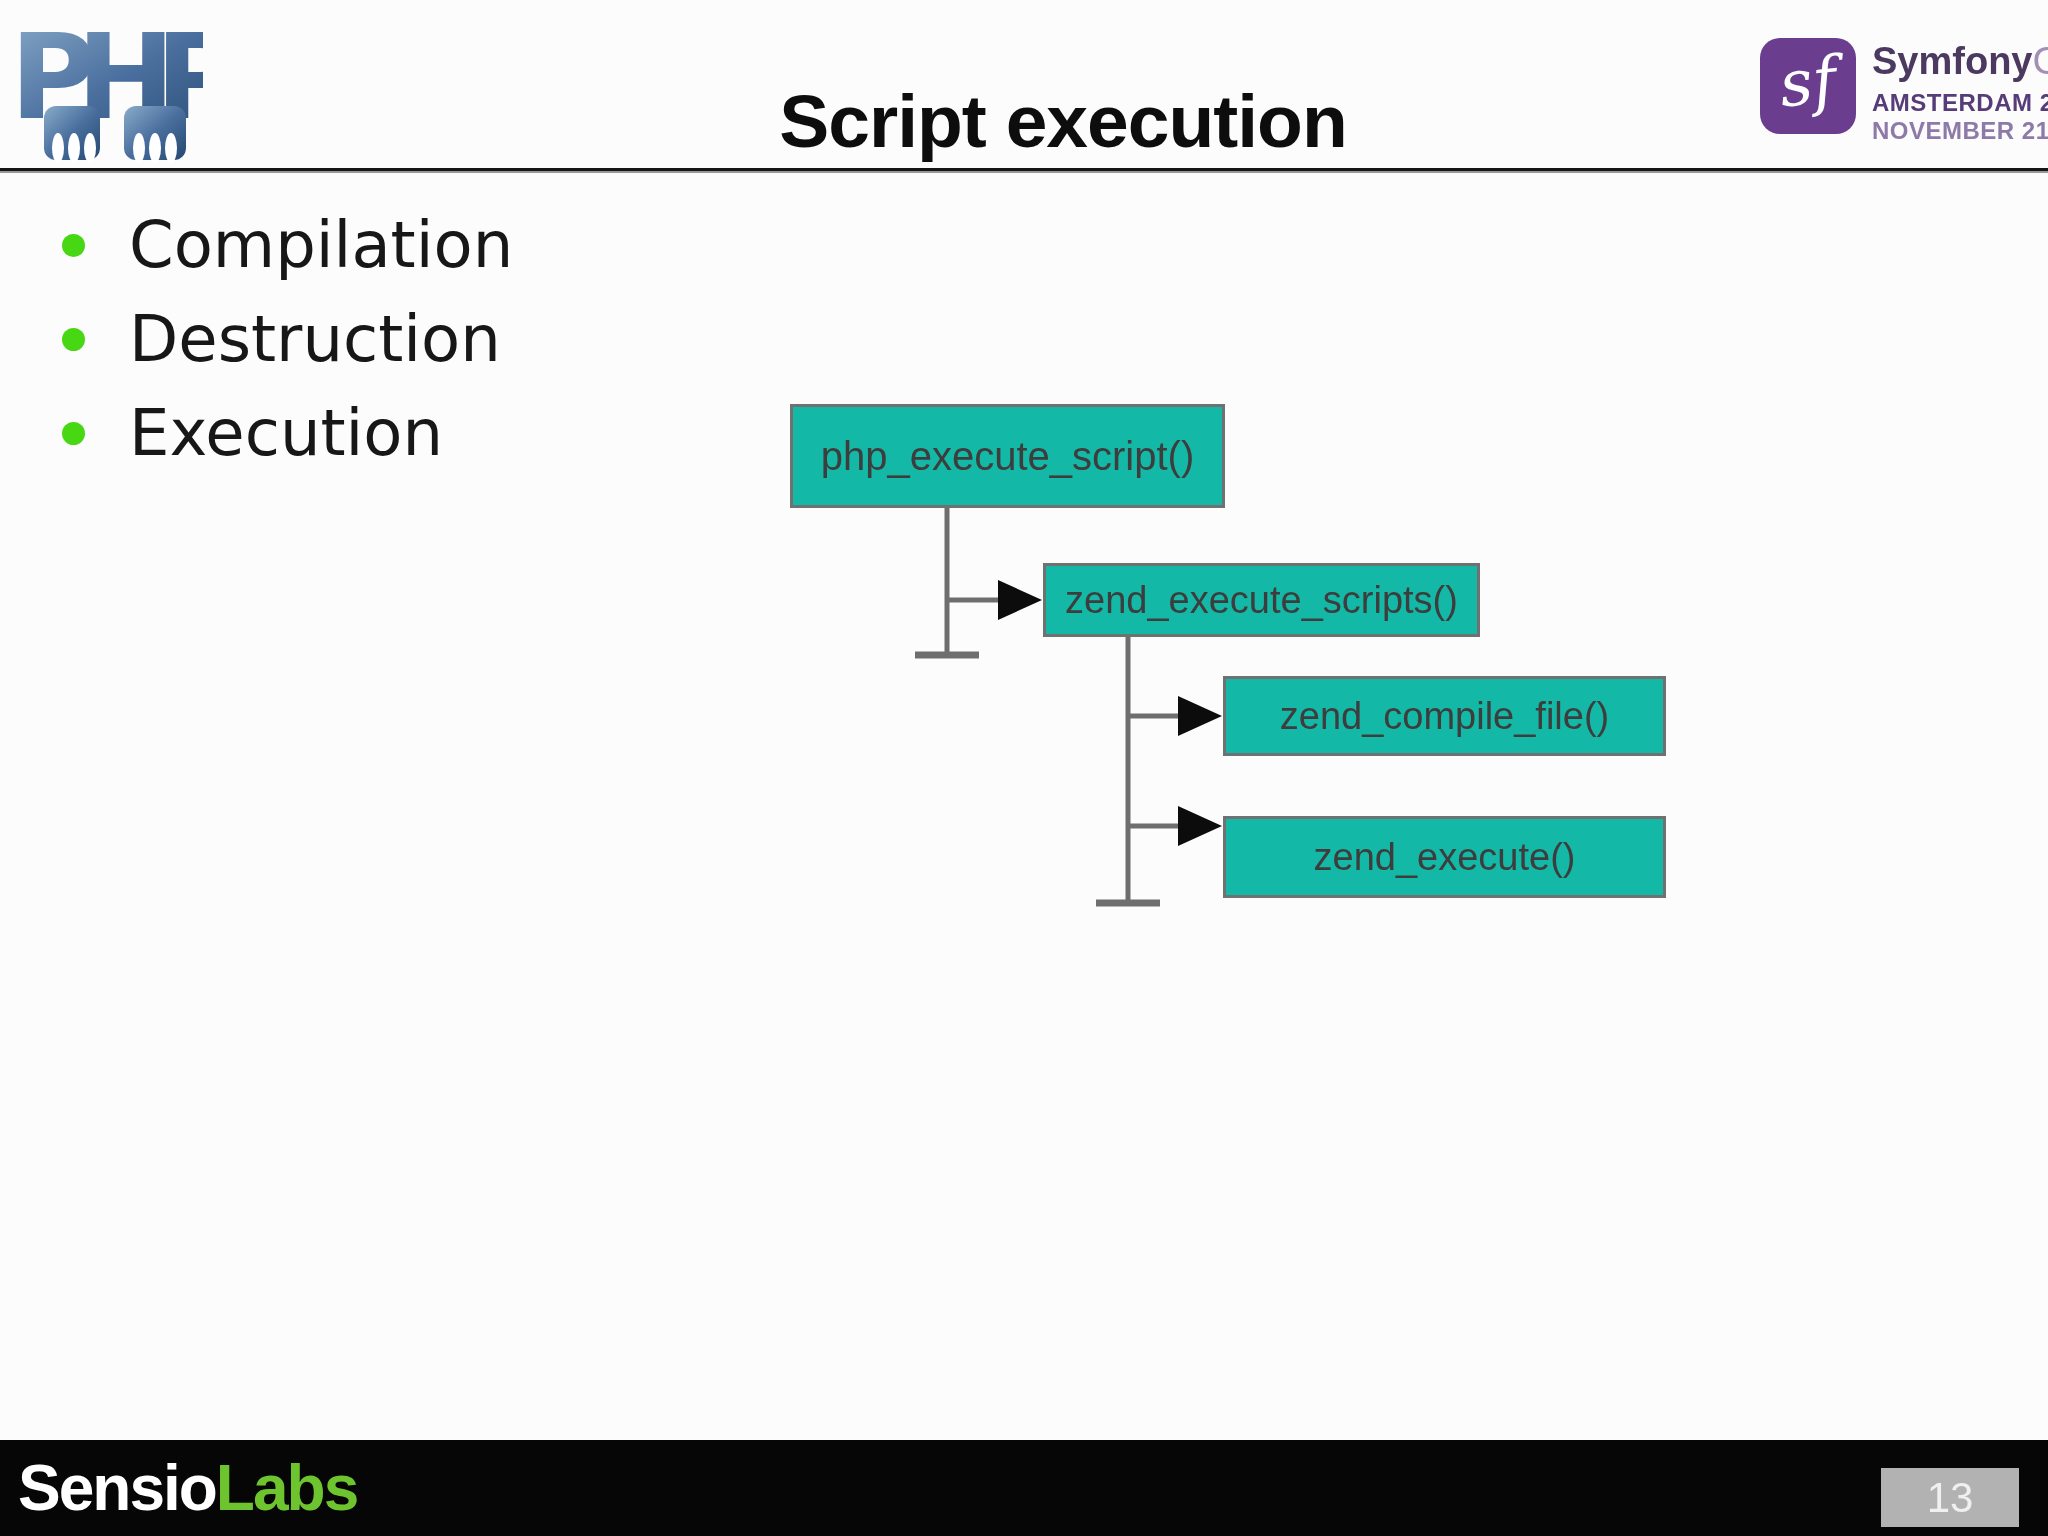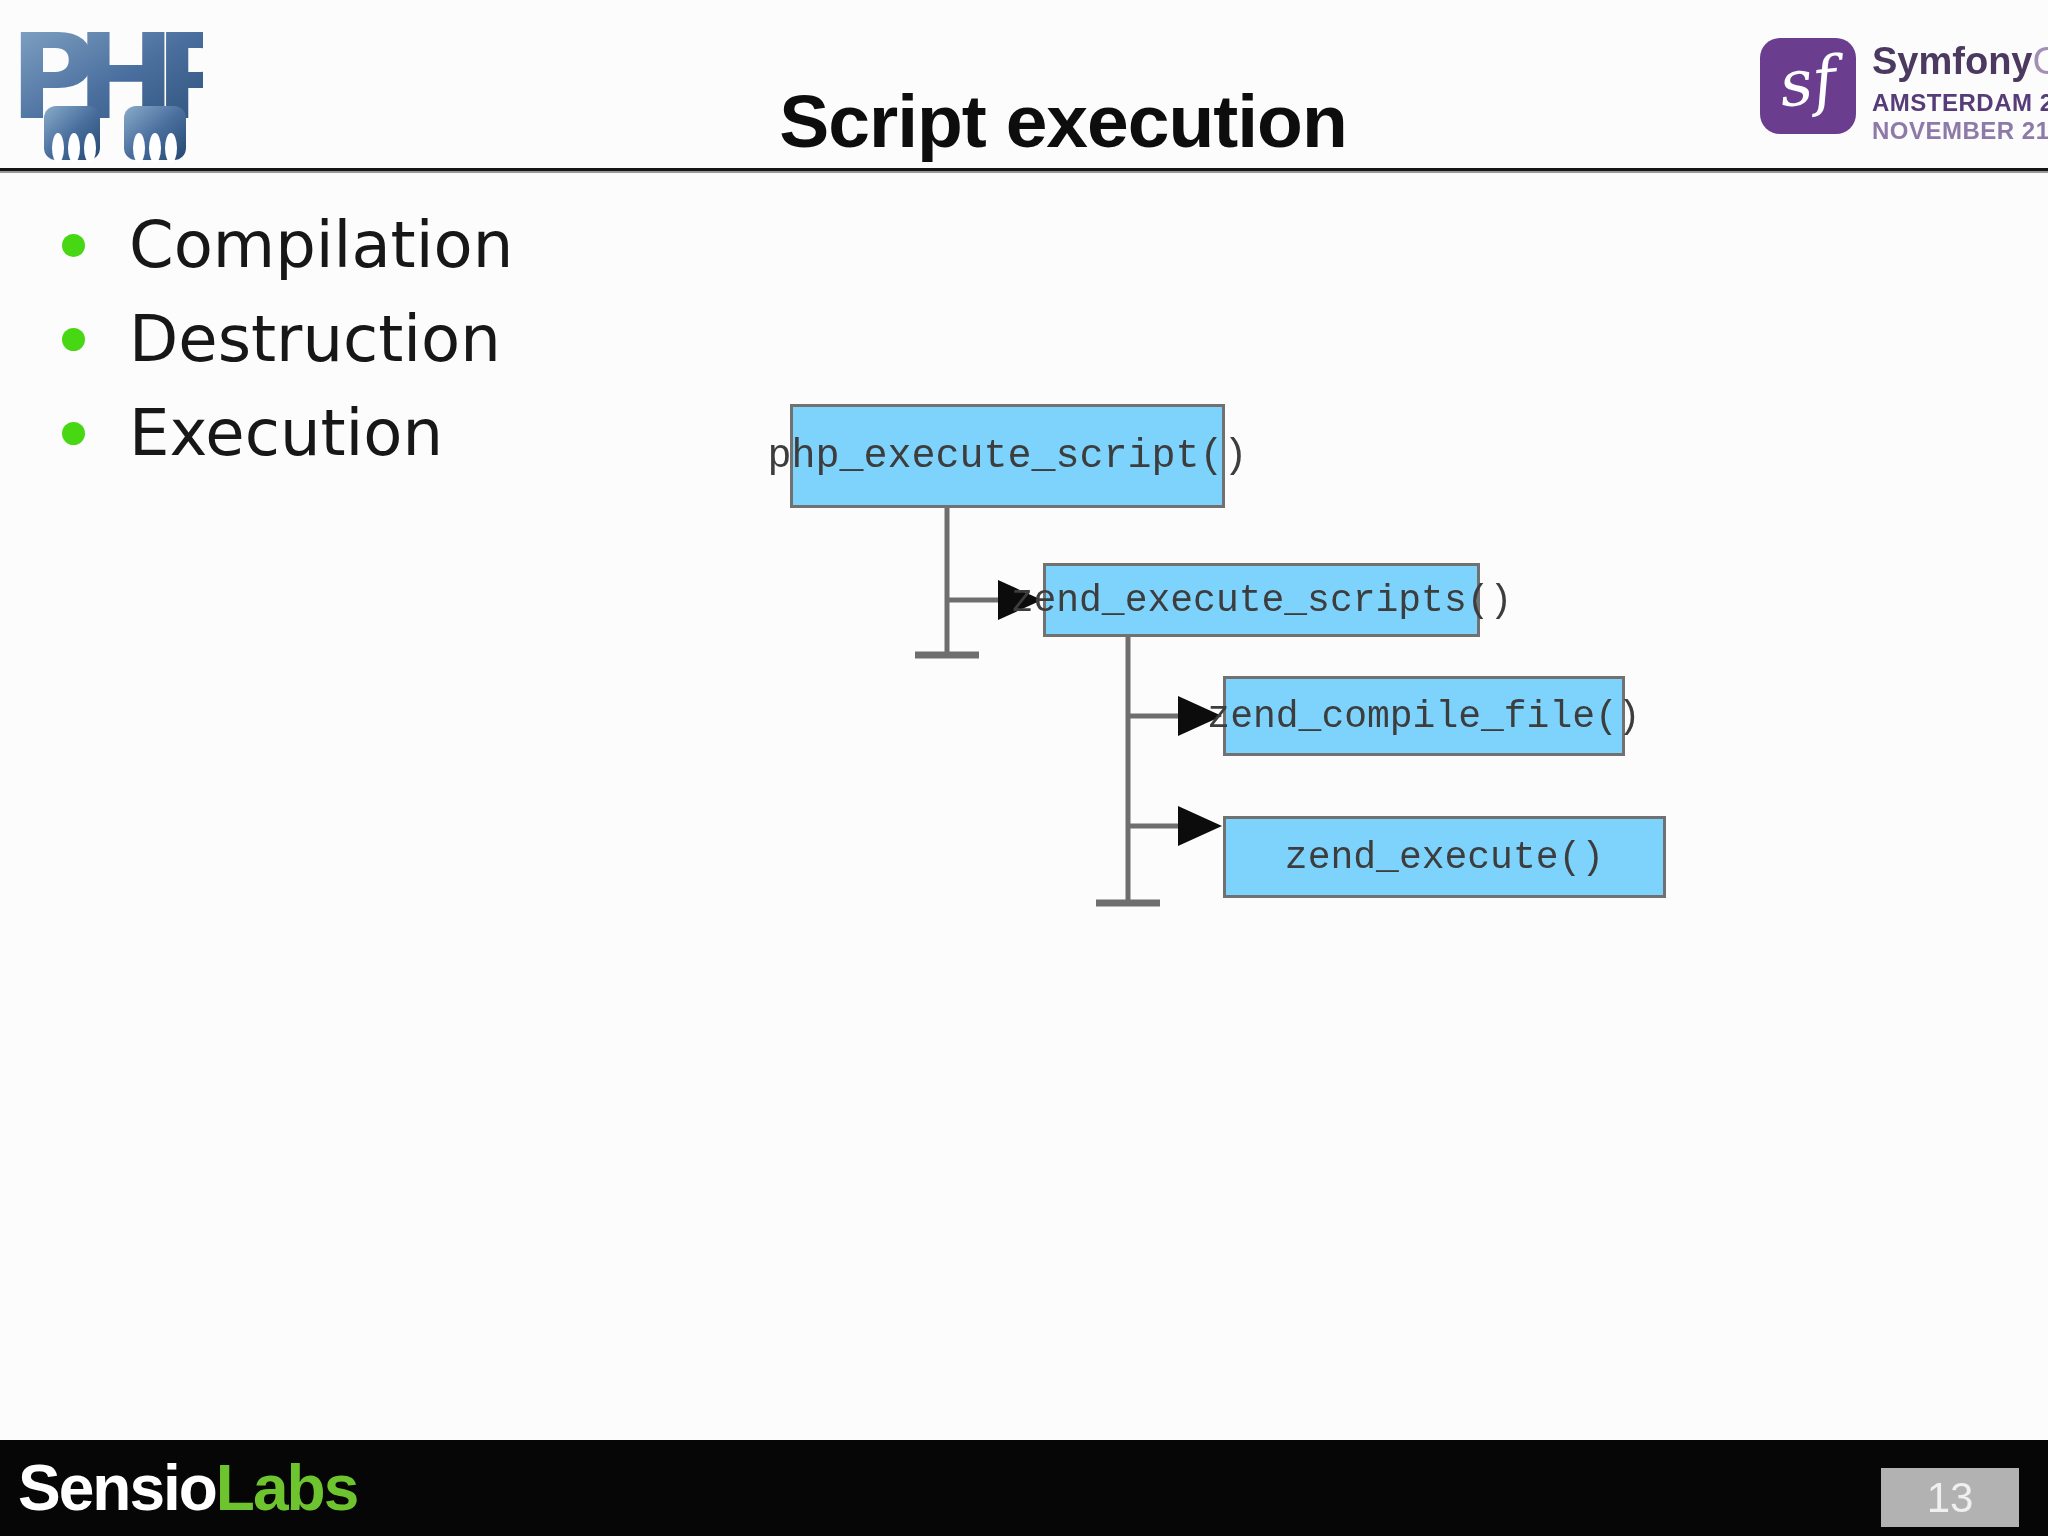--- a/index.html
+++ b/index.html
@@ -37,28 +37,28 @@
 
   
   .bullet-list { position: absolute; left: 62px; top: 198px; list-style: none; margin: 0; padding: 0; }
   .bullet-item { display: flex; align-items: center; height: 94px; }
   .bullet-dot { width: 23px; height: 23px; border-radius: 50%; background: #47d713; margin-right: 44px; flex: none; }
   .bullet-label { font-size: 64px; color: #171717; text-align: right; }
 
   
   .connectors { position: absolute; left: 0; top: 0; pointer-events: none; }
   .node {
-    position: absolute; background: #7dd3fc; border: 3px solid #717171;
+    position: absolute; background: #14b8a6; border: 3px solid #717171;
     display: flex; align-items: center; justify-content: center;
-    font-family: Liberation Mono, monospace; color: #3d3d3d;
+    font-family: Liberation Sans, sans-serif; color: #3d3d3d;
     box-sizing: border-box; white-space: nowrap;
   }
   #node-php-execute-script  { left: 790px;  top: 404px; width: 435px; height: 104px; font-size: 40px; }
   #node-zend-execute-scripts{ left: 1043px; top: 563px; width: 437px; height: 74px;  font-size: 38px; }
-  #node-zend-compile-file   { left: 1223px; top: 676px; width: 402px; height: 80px;  font-size: 38px; }
+  #node-zend-compile-file   { left: 1223px; top: 676px; width: 443px; height: 80px;  font-size: 38px; }
   #node-zend-execute        { left: 1223px; top: 816px; width: 443px; height: 82px;  font-size: 38px; }
 
   
   .footer-bar { position: absolute; left: 0; top: 1440px; width: 2048px; height: 96px; background: #060606; }
   .footer-brand {
     position: absolute; left: 18px; top: 0; height: 96px; display: flex; align-items: center;
     font-family: "Liberation Sans", sans-serif; font-weight: 700; font-size: 64px; letter-spacing: -2px;
   }
   .brand-sensio { color: #ffffff; }
   .brand-labs { color: #6ec42e; }

